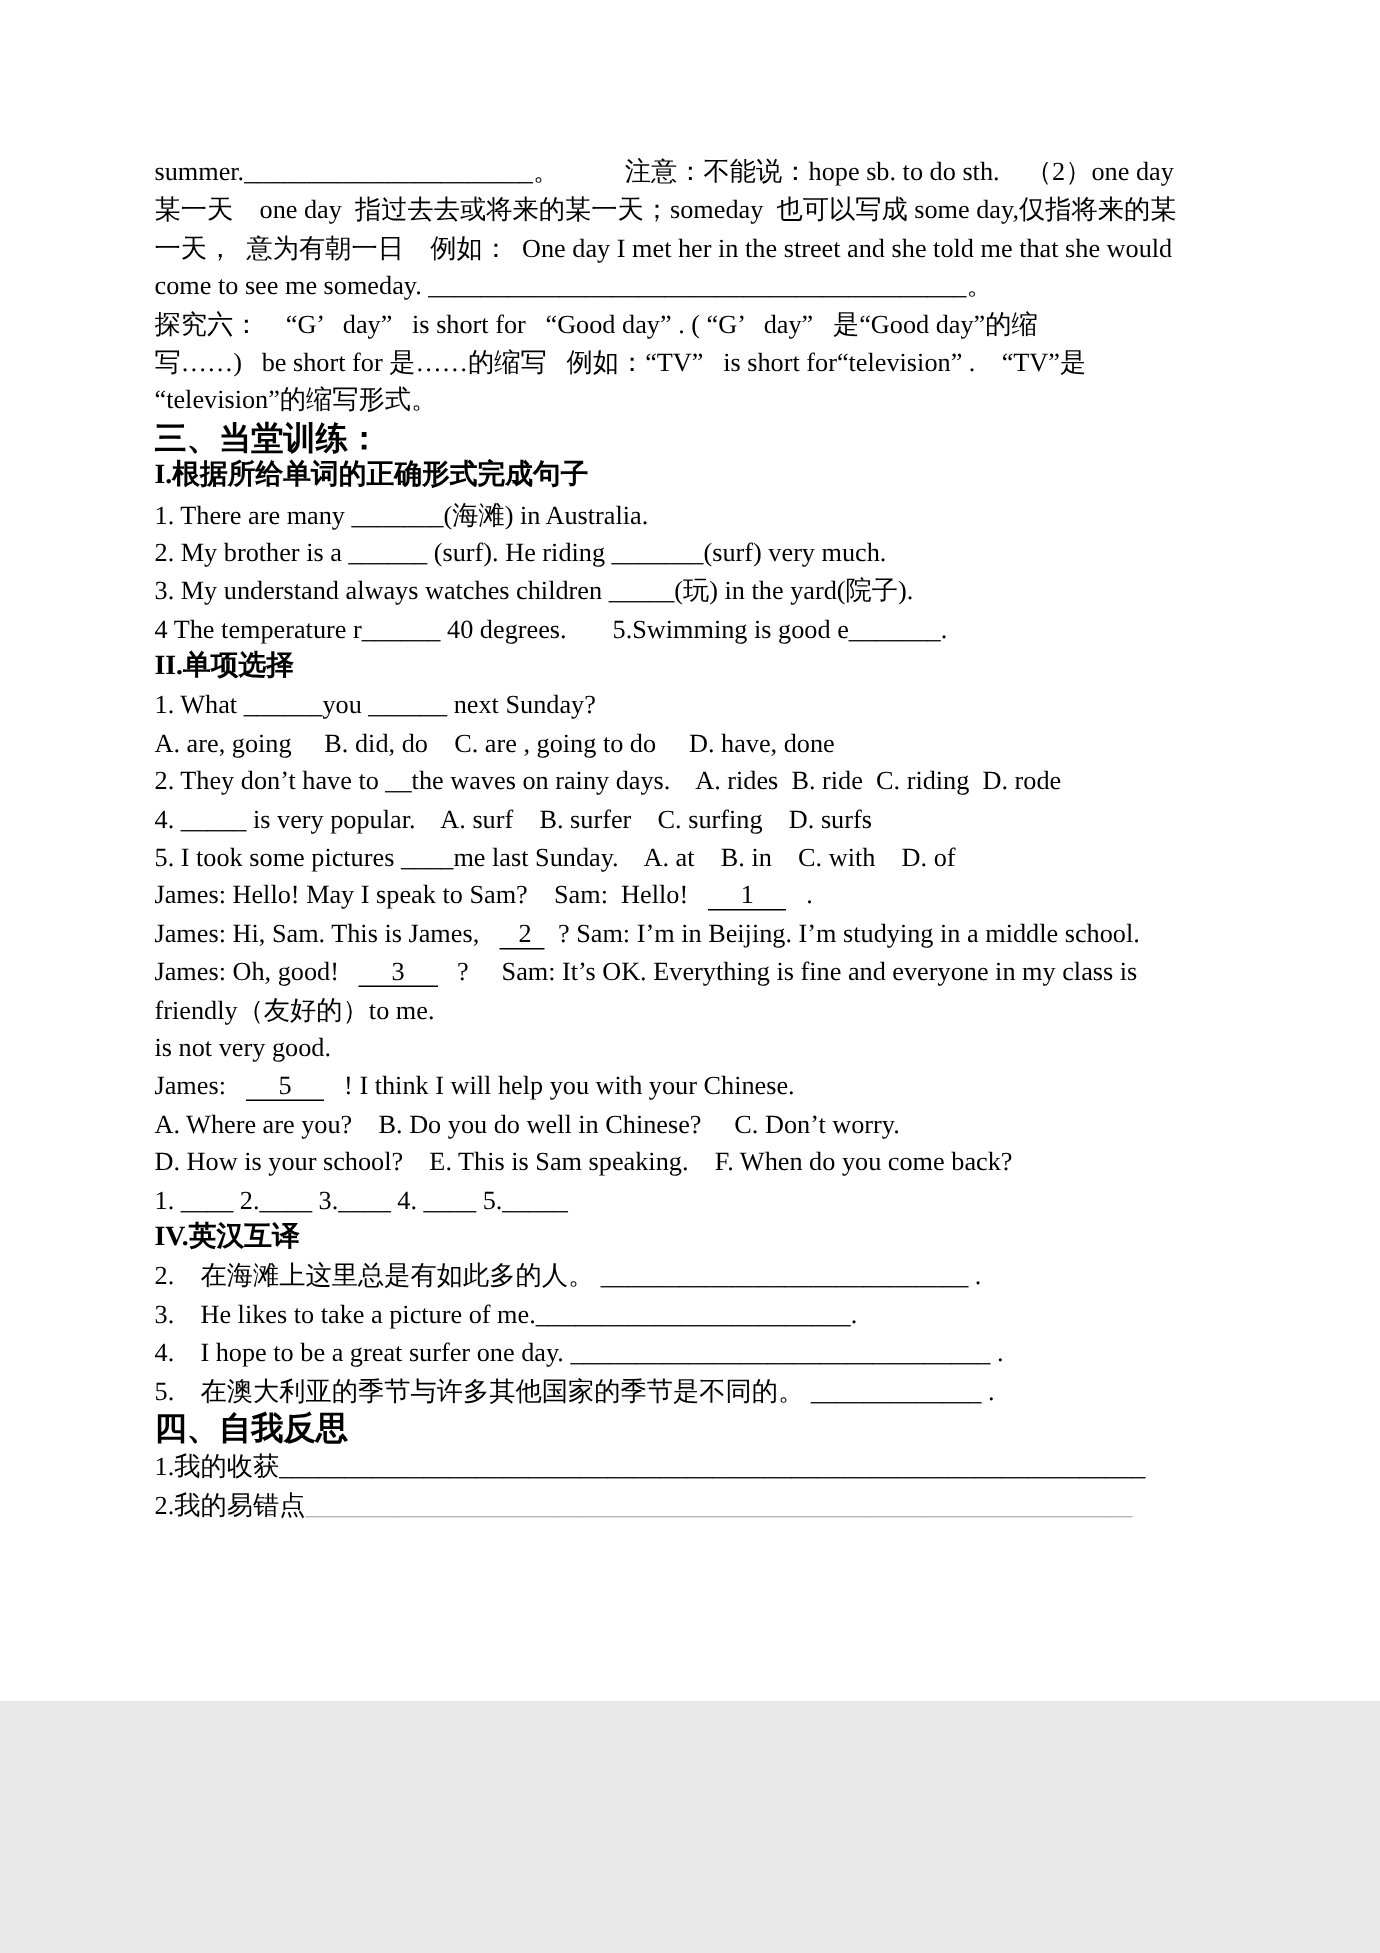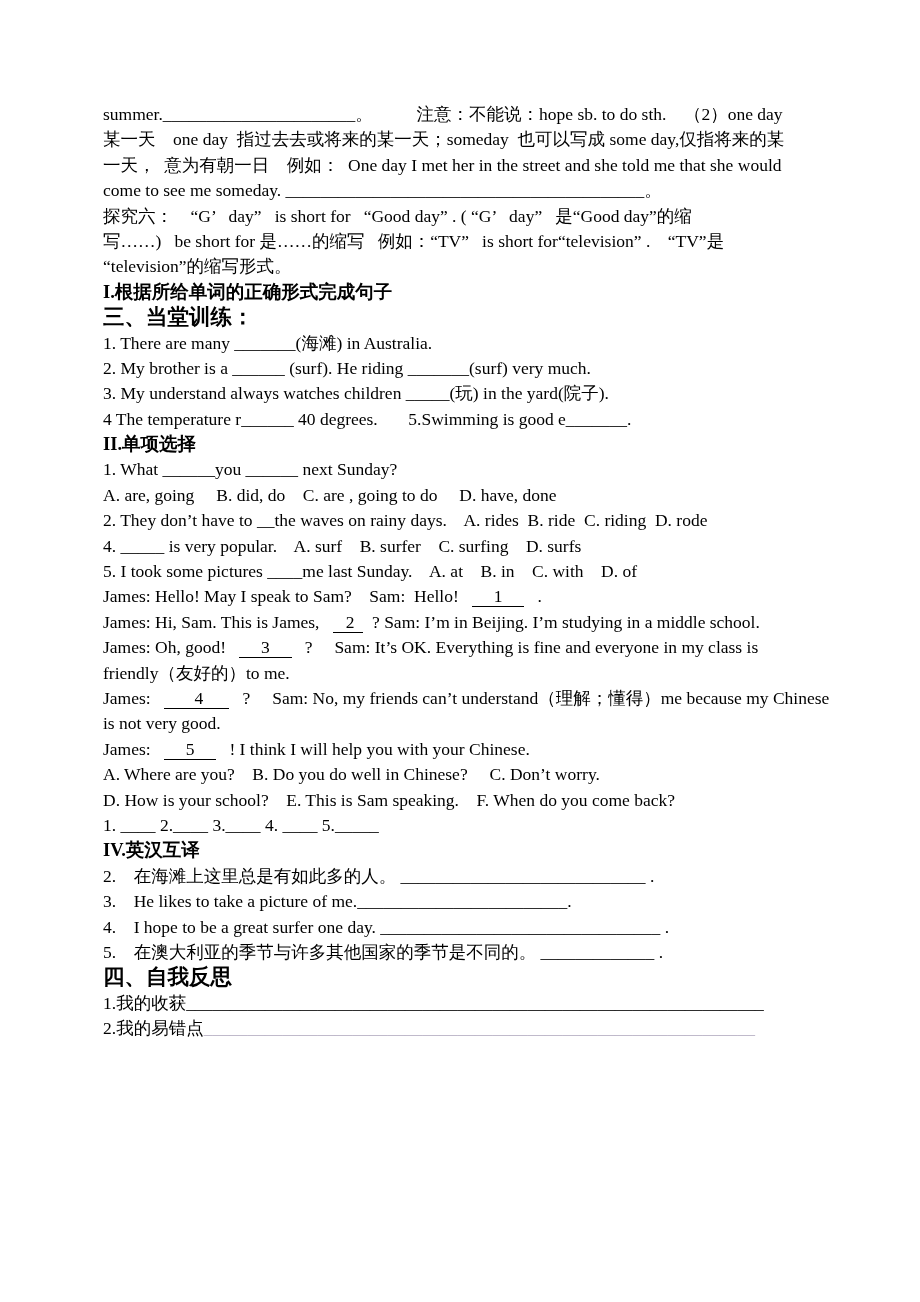--- a/index.html
+++ b/index.html
@@ -1,17 +1,17 @@
 <!DOCTYPE html>
 <html><head>
 <meta charset="utf-8">
 <style>
   html, body { margin: 0; padding: 0; background: #e8e8e8; }
   .page {
-    width: 920px; height: 1302px;
+    width: 920px; height: 1134px;
     background: #ffffff;
     position: relative;
     font-family: "Liberation Serif", serif;
     color: #000000;
     overflow: hidden;
   }
   .doc { position: absolute; left: 103px; top: 102px; width: 800px; }
   .line {
     white-space: pre;
     font-size: 17.5px;
@@ -34,37 +34,36 @@
 
 <div class="page">
   <div class="doc">
       <div class="line"><span class="seg">summer.______________________。          注意：不能说：hope sb. to do sth.    （2）one day</span></div>
       <div class="line"><span class="seg">某一天    one day  指过去去或将来的某一天；someday  也可以写成 some day,仅指将来的某</span></div>
       <div class="line"><span class="seg">一天，  意为有朝一日    例如：  One day I met her in the street and she told me that she would</span></div>
       <div class="line"><span class="seg">come to see me someday. _________________________________________。</span></div>
       <div class="line"><span class="seg bold">探究六：</span><span class="seg">    “G’   day”   is short for   “Good day” . ( “G’   day”   是“Good day”的缩</span></div>
       <div class="line"><span class="seg">写……)   be short for 是……的缩写   例如：“TV”   is short for“television” .    “TV”是</span></div>
       <div class="line"><span class="seg">“television”的缩写形式。</span></div>
+      <div class="line h1"><span class="seg">三、当堂训练：</span></div>
       <div class="line subhead"><span class="seg">I.根据所给单词的正确形式完成句子</span></div>
-      <div class="line h1"><span class="seg">三、当堂训练：</span></div>
       <div class="line"><span class="seg bold">1.</span><span class="seg"> There are many _______(海滩) in Australia.</span></div>
       <div class="line"><span class="seg bold">2.</span><span class="seg"> My brother is a ______ (surf). He riding _______(surf) very much.</span></div>
       <div class="line"><span class="seg bold">3.</span><span class="seg"> My understand always watches children _____(玩) in the yard(院子).</span></div>
       <div class="line"><span class="seg">4 The temperature r______ 40 degrees.       5.Swimming is good e_______.</span></div>
       <div class="line subhead"><span class="seg">II.单项选择</span></div>
       <div class="line"><span class="seg">1. What ______you ______ next Sunday?</span></div>
       <div class="line"><span class="seg bold">A.</span><span class="seg"> are, going     B. did, do    C. are , going to do     D. have, done</span></div>
       <div class="line"><span class="seg bold">2.</span><span class="seg"> They don’t have to __the waves on rainy days.    A. rides  B. ride  C. riding  D. rode</span></div>
       <div class="line"><span class="seg bold">4.</span><span class="seg"> _____ is very popular.    A. surf    B. surfer    C. surfing    D. surfs</span></div>
       <div class="line"><span class="seg bold">5.</span><span class="seg"> I took some pictures ____me last Sunday.    A. at    B. in    C. with    D. of</span></div>
       <div class="line"><span class="seg">James: Hello! May I speak to Sam?    Sam:  Hello!   </span><span class="seg blank-ul">     1     </span><span class="seg">   .</span></div>
       <div class="line"><span class="seg">James: Hi, Sam. This is James,   </span><span class="seg blank-ul">   2  </span><span class="seg">  ? Sam: I’m in Beijing. I’m studying in a middle school.</span></div>
       <div class="line"><span class="seg">James: Oh, good!   </span><span class="seg blank-ul">     3     </span><span class="seg">   ?     Sam: It’s OK. Everything is fine and everyone in my class is</span></div>
       <div class="line"><span class="seg">friendly（友好的）to me.</span></div>
-      <div class="line"><span class="seg">James:   </span><span class="seg blank-ul">       4      </span><span class="seg">   ?     Sam: No, my friends can’t understand（理解；懂得）me because my Chinese</span></div>
       <div class="line"><span class="seg">is not very good.</span></div>
       <div class="line"><span class="seg">James:   </span><span class="seg blank-ul">     5     </span><span class="seg">   ! I think I will help you with your Chinese.</span></div>
       <div class="line boldline"><span class="seg">A. Where are you?    B. Do you do well in Chinese?     C. Don’t worry.</span></div>
       <div class="line boldline"><span class="seg">D. How is your school?    E. This is Sam speaking.    F. When do you come back?</span></div>
       <div class="line boldline"><span class="seg">1. ____ 2.____ 3.____ 4. ____ 5._____</span></div>
       <div class="line subhead"><span class="seg">IV.英汉互译</span></div>
       <div class="line"><span class="seg bold">2.</span><span class="seg">    在海滩上这里总是有如此多的人。 ____________________________ .</span></div>
       <div class="line"><span class="seg bold">3.</span><span class="seg">    He likes to take a picture of me.________________________.</span></div>
       <div class="line"><span class="seg bold">4.</span><span class="seg">    I hope to be a great surfer one day. ________________________________ </span><span class="seg bold">.</span></div>
       <div class="line"><span class="seg bold">5.</span><span class="seg">    在澳大利亚的季节与许多其他国家的季节是不同的。 _____________ </span><span class="seg bold">.</span></div>

